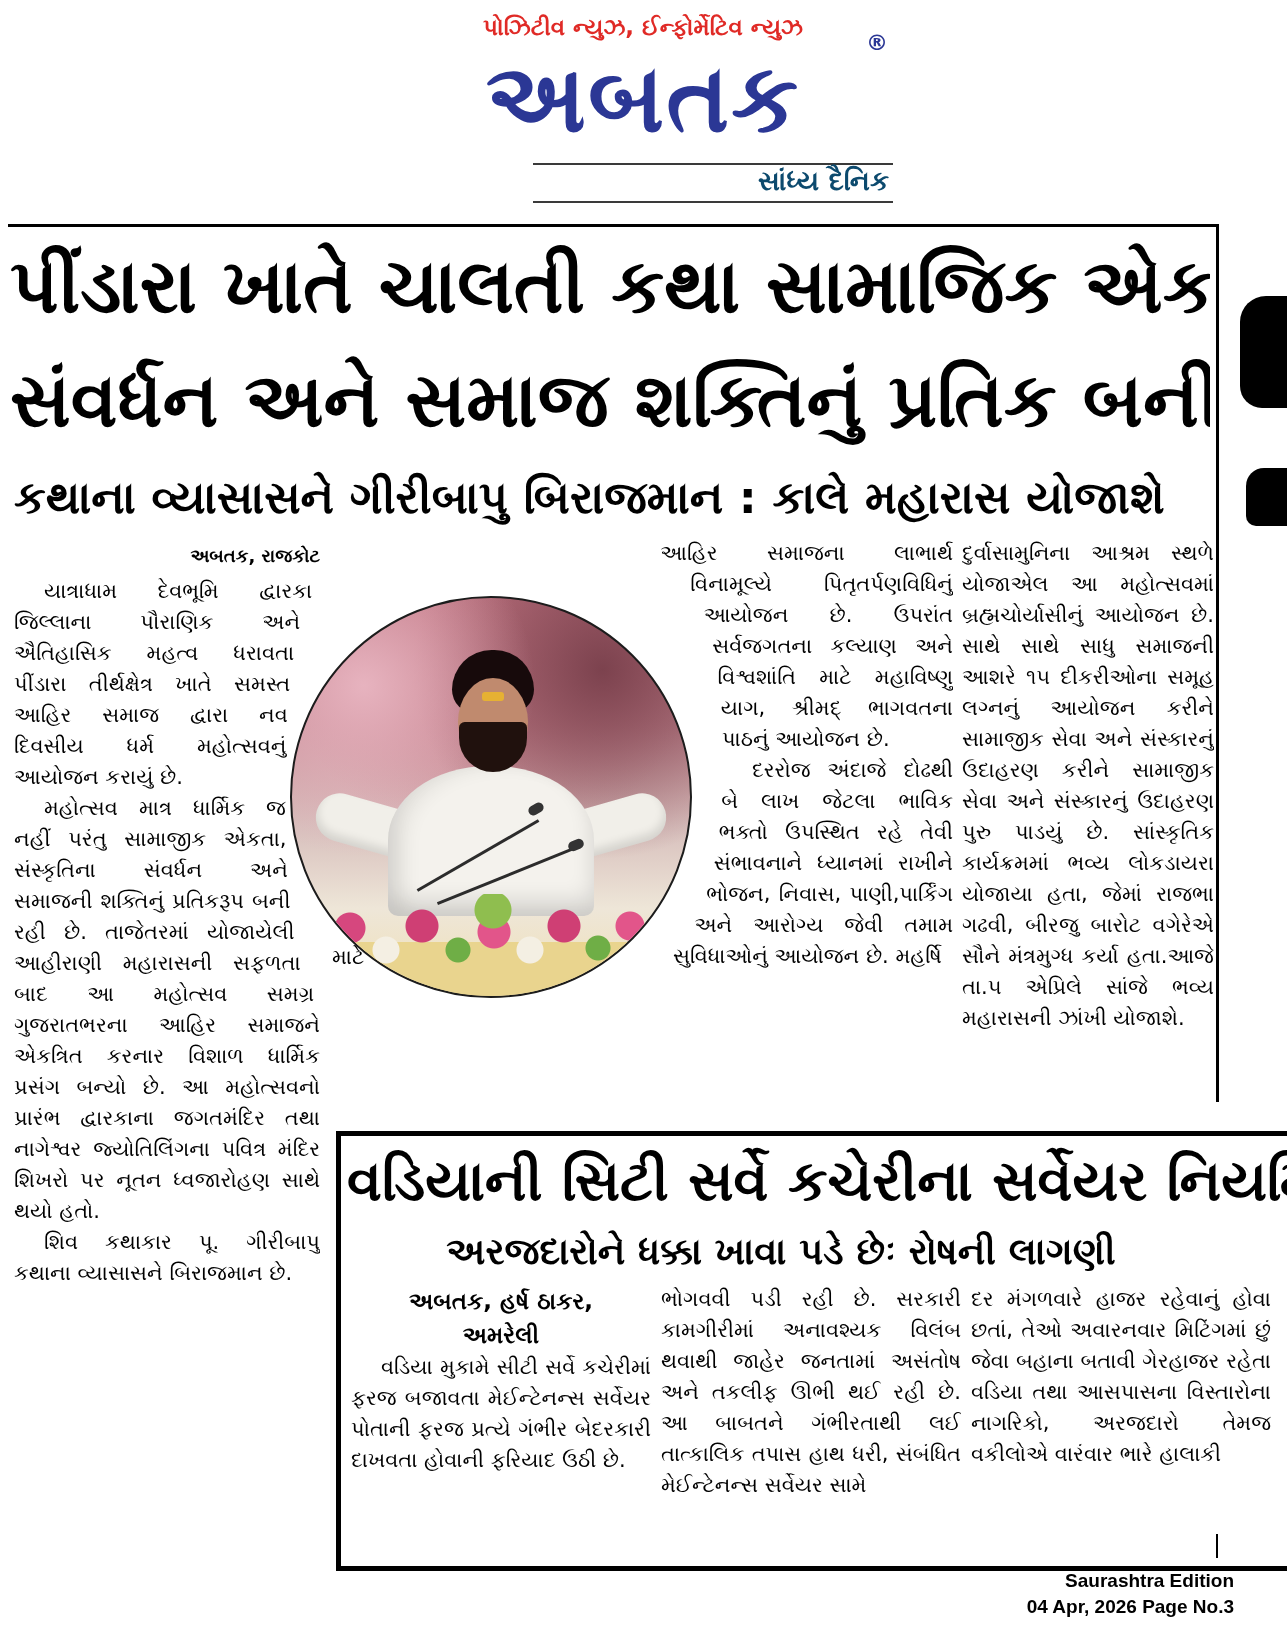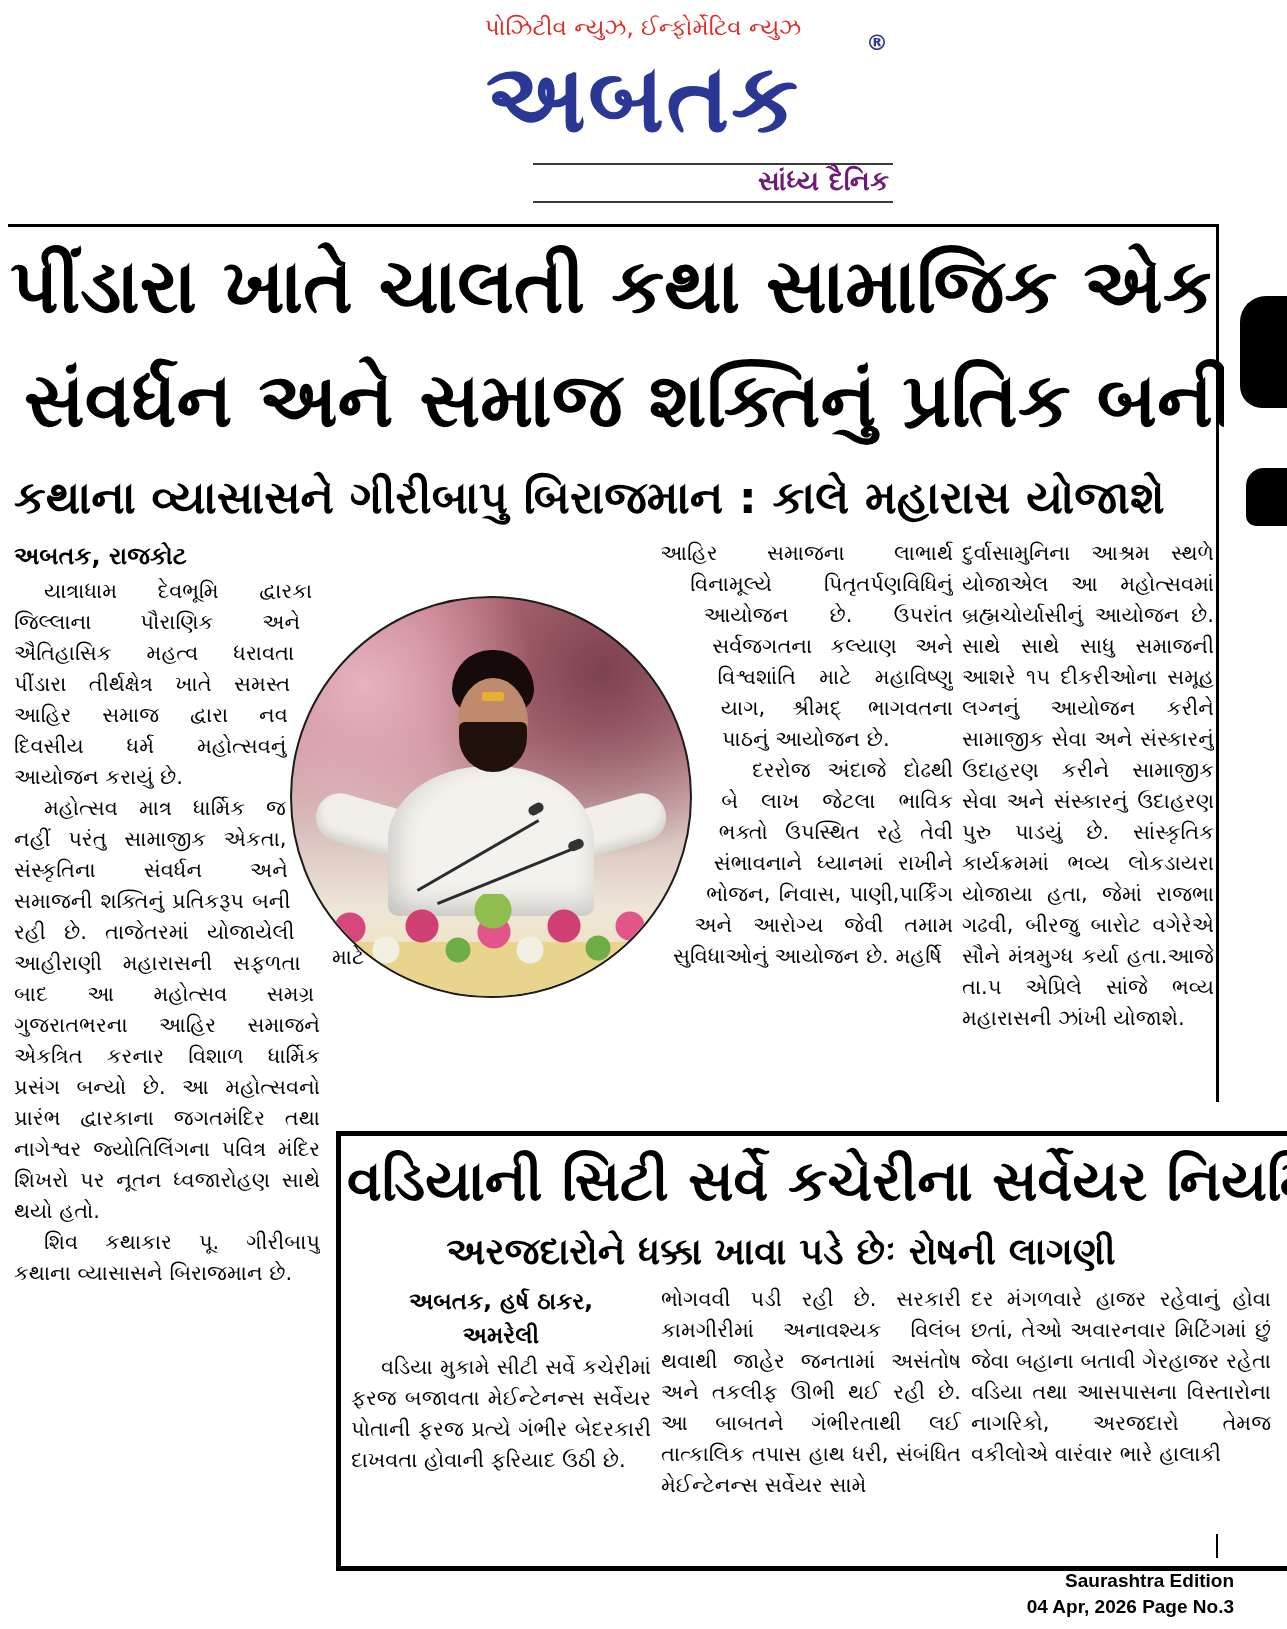--- a/index.html
+++ b/index.html
@@ -1,52 +1,52 @@
 <!DOCTYPE html>
 <html><head>
 <meta charset="utf-8">
 <style>
   html,body{margin:0;padding:0;background:#888;}
   .page{position:relative;width:1287px;height:1629px;background:#ffffff;overflow:hidden;
         font-family:"DejaVu Sans",sans-serif;color:#000;margin:0 auto;}
 
   
   .tagline{position:absolute;top:14px;left:393px;width:500px;text-align:center;
-           color:#e02a26;font-weight:400;font-size:23px;}
+           color:#e02a26;font-weight:700;font-size:23px;}
   .logo{position:absolute;top:42px;left:343px;width:600px;text-align:center;
         color:#2b3795;font-weight:800;font-size:95px;line-height:112px;letter-spacing:2px;}
   .rmark{position:absolute;top:30px;left:866px;color:#2b3795;font-size:22px;font-weight:700;}
   .sub-rule{position:absolute;left:533px;width:360px;height:2px;background:#3a3a3a;}
   .sub-rule.top{top:163px;}
   .sub-rule.bottom{top:201px;}
   .subtitle{position:absolute;top:165px;left:533px;width:356px;text-align:right;
-            color:#701a75;font-weight:800;font-size:27px;}
+            color:#0c4a6e;font-weight:800;font-size:27px;}
 
   
   .top-rule{position:absolute;top:224px;left:8px;width:1208px;height:3px;background:#000;}
   .right-vrule{position:absolute;top:224px;left:1216px;width:3px;height:878px;background:#000;}
   .frag{position:absolute;background:#000;}
   .frag1{top:296px;left:1240px;width:47px;height:112px;border-radius:26px 0 0 22px;}
   .frag2{top:468px;left:1246px;width:41px;height:58px;border-radius:18px 0 0 10px;}
 
   
   .headline-l1{position:absolute;top:230px;left:10px;width:1200px;text-align:center;
                font-size:75px;font-weight:800;white-space:nowrap;overflow:hidden;line-height:112px;}
-  .headline-l2{position:absolute;top:344px;left:24px;width:1200px;text-align:center;
+  .headline-l2{position:absolute;top:344px;left:10px;width:1200px;text-align:center;
                font-size:75px;font-weight:800;white-space:nowrap;overflow:hidden;line-height:112px;}
   .subheadline{position:absolute;top:466px;left:14px;width:1200px;
                font-size:45px;font-weight:800;white-space:nowrap;overflow:hidden;line-height:64px;}
 
   
   .a1col{position:absolute;top:538px;font-size:21px;line-height:31px;text-align:justify;overflow:hidden;}
   .a1c1{left:14px;width:306px;height:992px;}
   .a1c2{left:332px;width:306px;height:578px;}
   .a1c3{left:650px;width:303px;height:578px;}
   .a1c4{left:962px;width:252px;height:578px;}
-  .byline1{font-weight:800;text-align:left;font-size:24px;line-height:36px;margin:0 0 2px 0;}
+  .byline1{font-weight:800;text-align:right;font-size:18px;line-height:36px;margin:0 0 2px 0;}
   .para{margin:0;text-indent:30px;}
   .para.noindent{text-indent:0;}
   .push-right{float:right;width:34px;height:380px;margin-top:52px;
               shape-outside:ellipse(34px 190px at 100% 50%);}
   .push-left{float:left;width:72px;height:384px;margin-top:58px;
              shape-outside:ellipse(72px 192px at 0% 50%);}
   .photo-spacer{height:404px;}
 
   
   .photo{position:absolute;left:290px;top:596px;width:398px;height:398px;border-radius:50%;

